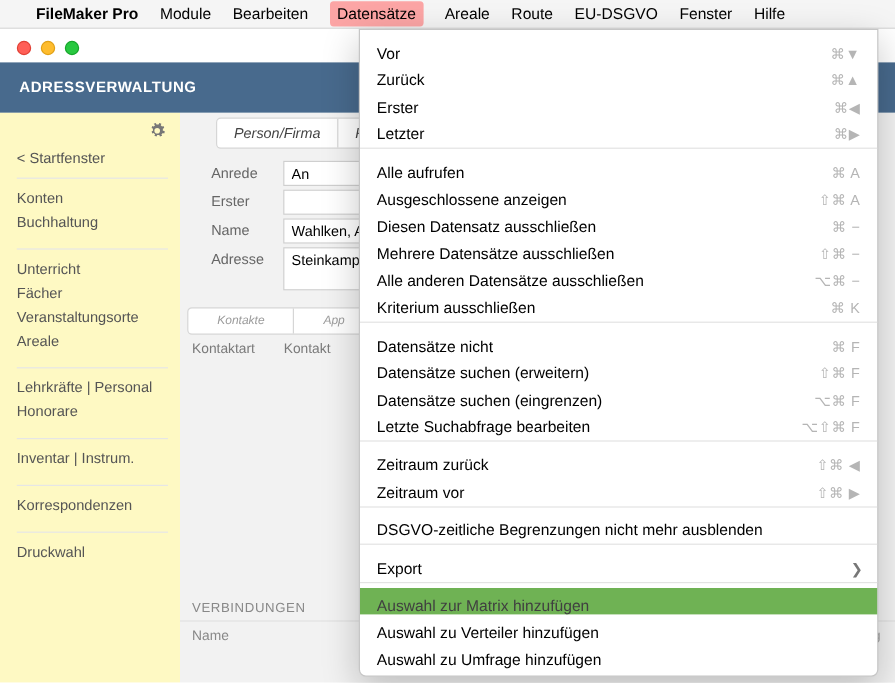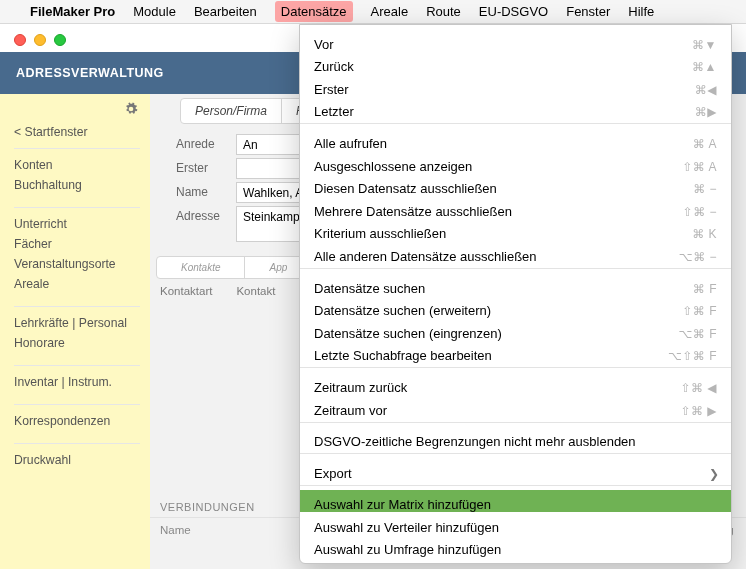--- a/index.html
+++ b/index.html
@@ -82,21 +82,21 @@
     width:433px;
     background:#ffffff;
     border:0.5px solid #c6c6c6;
     border-radius:0 0 6px 6px;
     box-shadow: 0 10px 30px rgba(0,0,0,.22);
     padding: 4px 0 6px 0;
     z-index: 100;
   }
   .dd .row { display:flex; align-items:flex-end; height:22.6px; padding: 0 14px; font-size:13px; color:#000; position:relative; }
   .dd .row .short { margin-left:auto; color:#b5b5b5; font-size:12px; letter-spacing:0.5px;}
-  .dd .row.hl { background:#6fb254; color:#000000;}
+  .dd .row.hl { background:#6fb254; color:#404040;}
   .dd hr { border:none; border-top:1px solid #e3e3e3; margin:4px 0; }
   .dd .chev { position:absolute; right:12px; font-size:12px; color:#777;}
   
   .menubar-hl { background:#fca5a5; padding:3px 6px; border-radius:3px;}
 </style>
 </head>
 <body>
 
 <div class="mac-menubar">
   <span class="apple"></span>
@@ -245,31 +245,31 @@
     </div>
   <div class="row">
       <span>Diesen Datensatz ausschließen</span>
       <span class="short">⌘ −</span>
     </div>
   <div class="row">
       <span>Mehrere Datensätze ausschließen</span>
       <span class="short">⇧⌘ −</span>
     </div>
   <div class="row">
+      <span>Alle anderen Datensätze ausschließen</span>
+      <span class="short">⌥⌘ −</span>
+    </div>
+  <div class="row">
       <span>Kriterium ausschließen</span>
       <span class="short">⌘ K</span>
     </div>
-  <div class="row">
-      <span>Alle anderen Datensätze ausschließen</span>
-      <span class="short">⌥⌘ −</span>
-    </div>
-  <hr>
-
-  <div class="row">
-      <span>Datensätze suchen</span>
+  <hr>
+
+  <div class="row">
+      <span>Datensätze nicht</span>
       <span class="short">⌘ F</span>
     </div>
   <div class="row">
       <span>Datensätze suchen (erweitern)</span>
       <span class="short">⇧⌘ F</span>
     </div>
   <div class="row">
       <span>Datensätze suchen (eingrenzen)</span>
       <span class="short">⌥⌘ F</span>
     </div>

